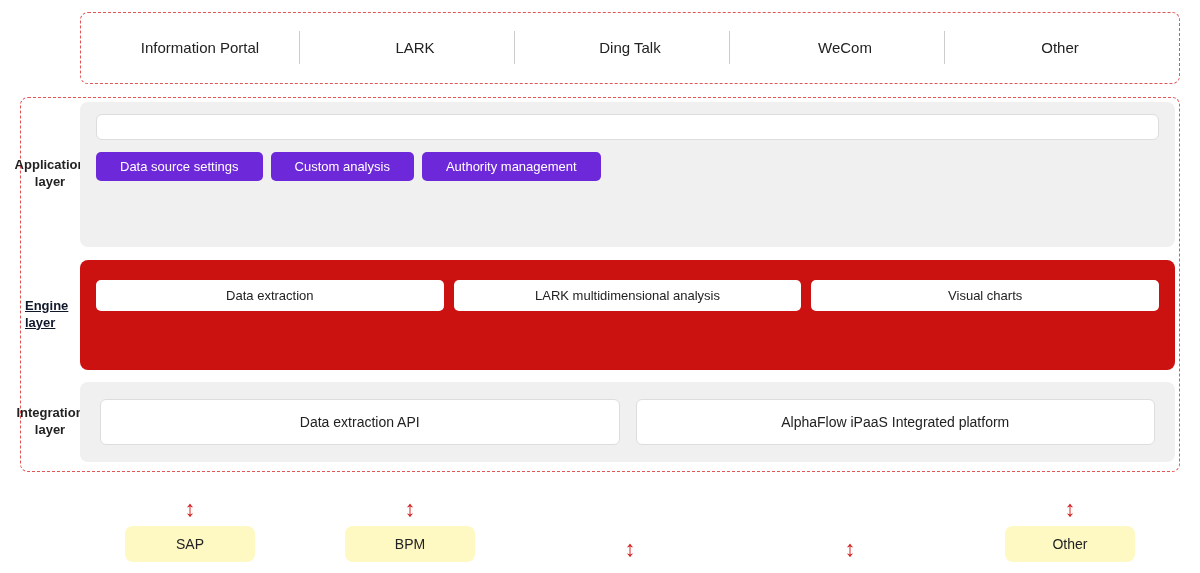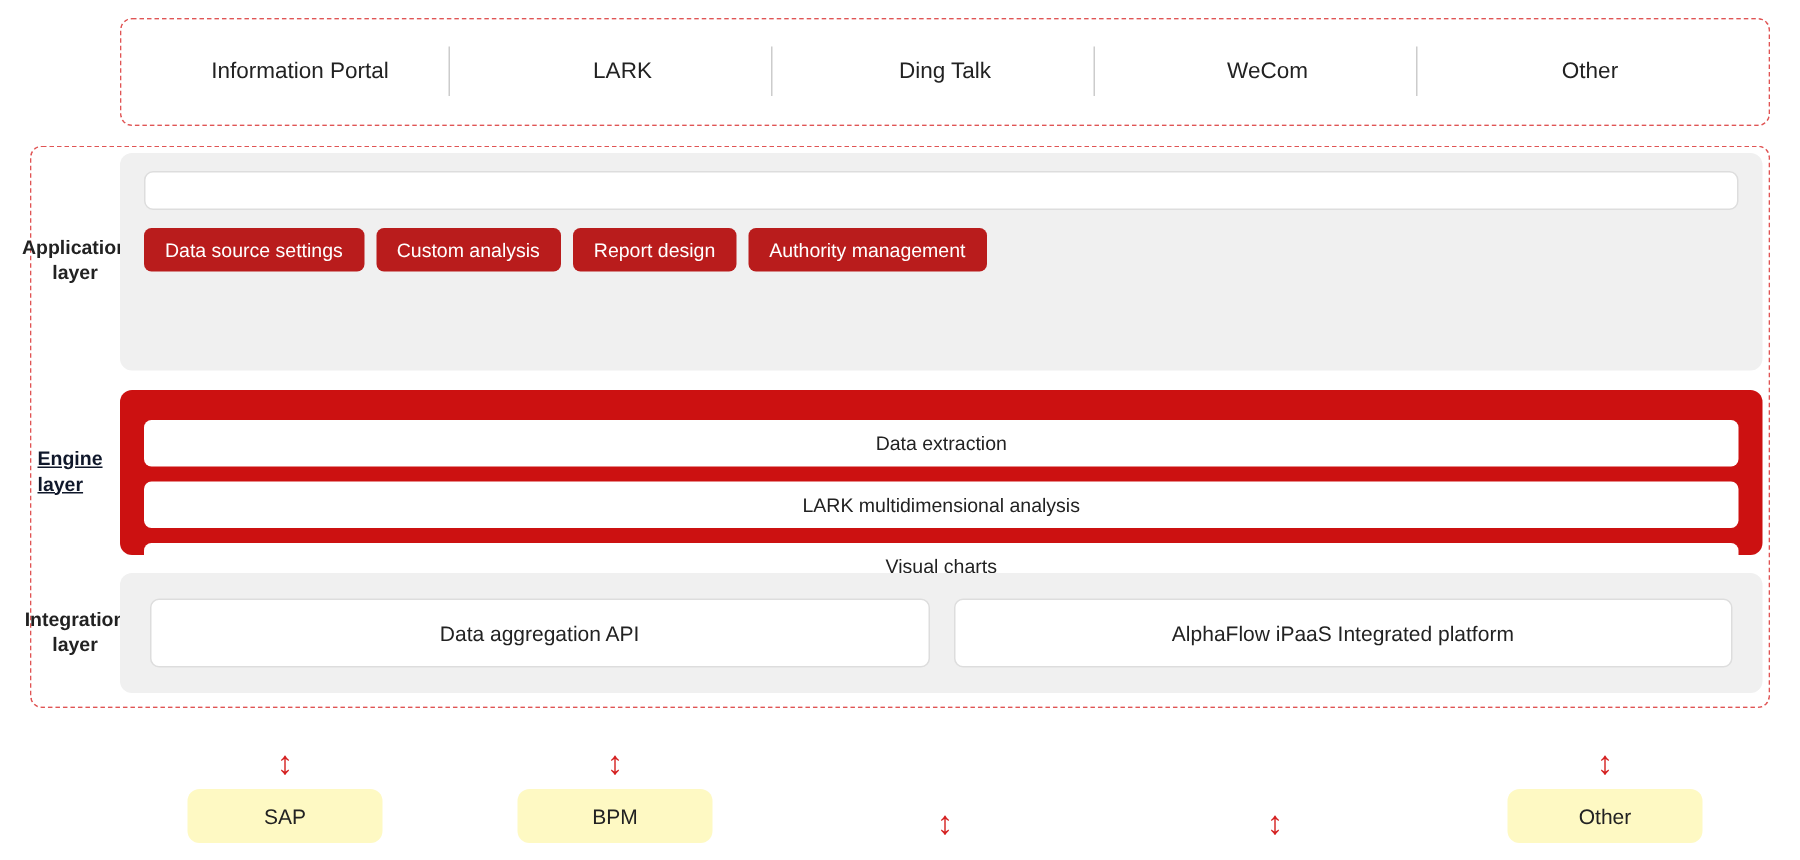--- a/index.html
+++ b/index.html
@@ -107,24 +107,24 @@
       color: #222;
       margin-bottom: 12px;
       border: 1px solid #ddd;
     }
     .app-buttons {
       display: flex;
       gap: 8px;
       flex-wrap: wrap;
     }
     .app-btn {
-      background: #b91c1c;
+      background: #6d28d9;
       color: #fff;
       border-radius: 5px;
-      padding: 7px 14px;
+      padding: 7px 24px;
       font-size: 13px;
       white-space: nowrap;
       cursor: pointer;
       border: none;
     }
 
     
     .engine-layer {
       position: absolute;
       top: 248px;
@@ -154,21 +154,20 @@
       color: #fff;
       font-size: 17px;
       font-weight: 600;
       text-align: center;
       margin-bottom: 10px;
     }
     .engine-buttons {
       display: flex;
       gap: 10px;
       justify-content: space-around;
-      flex-direction: column;
     }
     .engine-btn {
       background: #fff;
       color: #222;
       border-radius: 5px;
       padding: 8px 20px;
       font-size: 13px;
       white-space: nowrap;
       cursor: pointer;
       border: none;
@@ -271,42 +270,41 @@
   <div class="main-box"></div>
 
   <div class="app-label">Application<br>layer</div>
 
   <div class="app-layer">
     <div class="portal-bar"></div>
     <div class="app-buttons">
 
     <button class="app-btn">Data source settings</button>
         <button class="app-btn">Custom analysis</button>
-        <button class="app-btn">Report design</button>
         <button class="app-btn">Authority management</button>
       </div>
   </div>
 
   <div class="engine-label">Engine layer</div>
 
   <div class="engine-layer">
     <div class="engine-title"></div>
     <div class="engine-buttons">
 
     <button class="engine-btn">Data extraction</button>
         <button class="engine-btn">LARK multidimensional analysis</button>
         <button class="engine-btn">Visual charts</button>
       </div>
   </div>
 
   <div class="integration-label">Integration<br>layer</div>
 
   <div class="integration-layer">
 
-  <div class="integration-box">Data aggregation API</div>
+  <div class="integration-box">Data extraction API</div>
       <div class="integration-box">AlphaFlow iPaaS Integrated platform</div>
     </div>
 
   <div class="bottom-systems">
 
   <div class="bottom-item">
         <div class="arrow-down">↕</div>
         <div class="system-box">SAP</div>
       </div>
       <div class="bottom-item">

